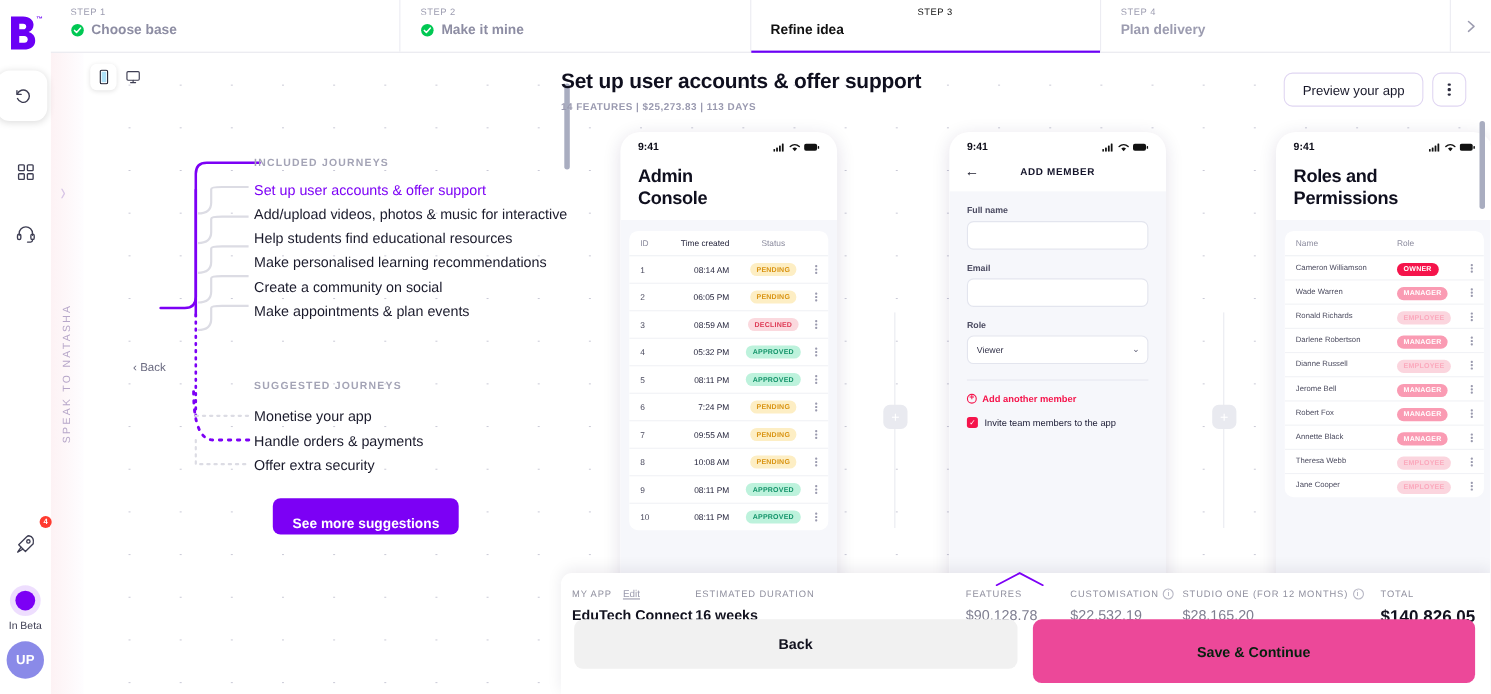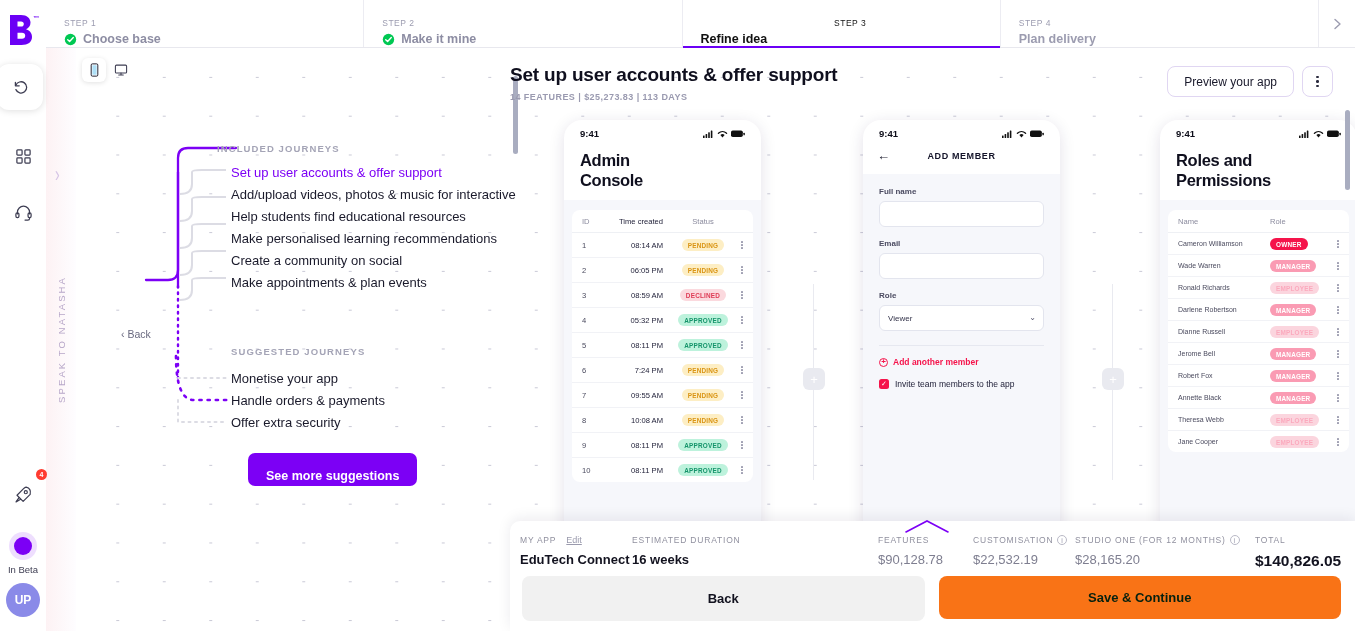--- a/index.html
+++ b/index.html
@@ -58,21 +58,21 @@
   }
 
   
   .stepper {
     position: absolute; left: 46px; top: 0; right: 0; height: 48px;
     background: #ffffff; border-bottom: 1px solid #e8e8ee;
     display: flex; align-items: stretch; z-index: 30;
   }
   .step {
     flex: 1 1 0; border-right: 1px solid #ececf2;
-    padding: 18px 0 0 18px; position: relative; cursor: pointer;
+    padding: 6px 0 0 18px; position: relative; cursor: pointer;
   }
   .step-num { font-size: 8.5px; letter-spacing: 0.5px; color: #9c9cb0; font-weight: normal; }
   .step-row { display: flex; align-items: center; gap: 6px; margin-top: 4px; }
   .step-name { font-size: 12.5px; font-weight: bold; color: #9c9cb0; }
   .step.done .step-name { color: #8d8da3; }
   .step.active .step-num { color: #111; text-align: center; }
   .step.active .step-name { color: #111; }
   .step.active::after {
     content: ""; position: absolute; left: 0; right: 0; bottom: -1px; height: 2px;
     background: #6b00f5;
@@ -290,21 +290,21 @@
   .caret-up-line {
     position: absolute; left: 902px; top: 519px; z-index: 51; pointer-events: none;
   }
   .sum-actions { position: absolute; left: 12px; right: 14px; bottom: 10px; display: flex; gap: 14px; }
   .btn-back {
     flex: 1 1 0; height: 45px; border: none; border-radius: 8px; background: #f1f1f1;
     font-size: 13px; font-weight: bold; color: #12121f; cursor: pointer;
     font-family: "Liberation Sans", sans-serif;
   }
   .btn-save {
-    flex: 1 1 0; height: 43px; border: none; border-radius: 8px; background: #f97316;
+    flex: 1 1 0; height: 58px; border: none; border-radius: 8px; background: #ec4899;
     font-size: 13px; font-weight: bold; color: #06210f; cursor: pointer;
     font-family: "Liberation Sans", sans-serif;
   }
   .canvas-scroll {
     position: absolute; right: 5px; top: 62px; width: 5px; height: 80px;
     background: #a9adc0; border-radius: 3px; cursor: pointer; z-index: 25;
   }
 </style>
 </head>
 <body>
@@ -441,21 +441,21 @@
         <path d="M104 200 Q116 200 116 190 L116 178 Q116 176 126 176 L150 176" fill="none" stroke="#dcdce4" stroke-width="2"></path>
         <path d="M104 227 Q116 227 116 217 L116 205 Q116 203 126 203 L150 203" fill="none" stroke="#dcdce4" stroke-width="2"></path>
         <path d="M104 252 Q116 252 116 242 L116 232 Q116 230 126 230 L150 230" fill="none" stroke="#dcdce4" stroke-width="2"></path>
 
         <path d="M102 238 L102 330" fill="none" stroke="#7c00f5" stroke-width="2.4" stroke-dasharray="1.5 5" stroke-linecap="round"></path>
         <path d="M102 330 L112 330 L150 330" fill="none" stroke="#dcdce4" stroke-width="2" stroke-dasharray="2 4.5" stroke-linecap="round"></path>
         <path d="M100 308 Q100 352 118 352 L152 352" fill="none" stroke="#7c00f5" stroke-width="2.6" stroke-dasharray="2.2 6" stroke-linecap="round"></path>
         <path d="M102 352 L102 374 L114 374 L150 374" fill="none" stroke="#dcdce4" stroke-width="2" stroke-dasharray="2 4.5" stroke-linecap="round"></path>
       </svg>
 
-      <div class="jp-head" style="left:141px; top:95px;">INCLUDED JOURNEYS</div>
+      <div class="jp-head" style="left:155px; top:95px;">INCLUDED JOURNEYS</div>
 
       <div class="jp-item sel" style="left:155px; top:117px;">Set up user accounts &amp; offer support</div>
       <div class="jp-item" style="left:155px; top:139px;">Add/upload videos, photos &amp; music for interactive</div>
       <div class="jp-item" style="left:155px; top:161px;">Help students find educational resources</div>
       <div class="jp-item" style="left:155px; top:183px;">Make personalised learning recommendations</div>
       <div class="jp-item" style="left:155px; top:205px;">Create a community on social</div>
       <div class="jp-item" style="left:155px; top:227px;">Make appointments &amp; plan events</div>
 
       <div class="jp-scroll"></div>
 

